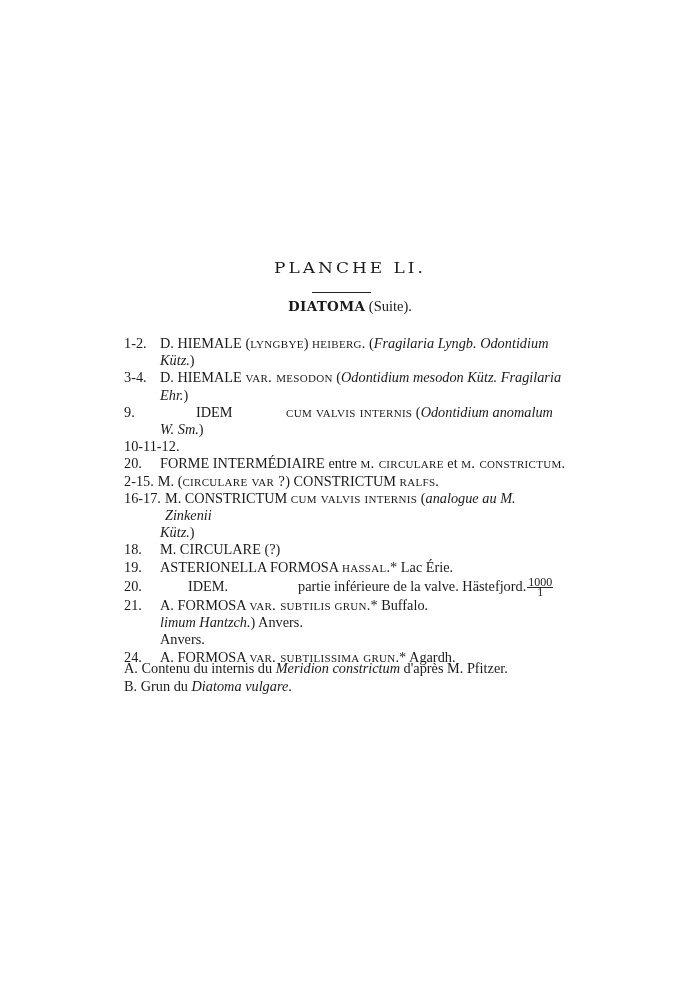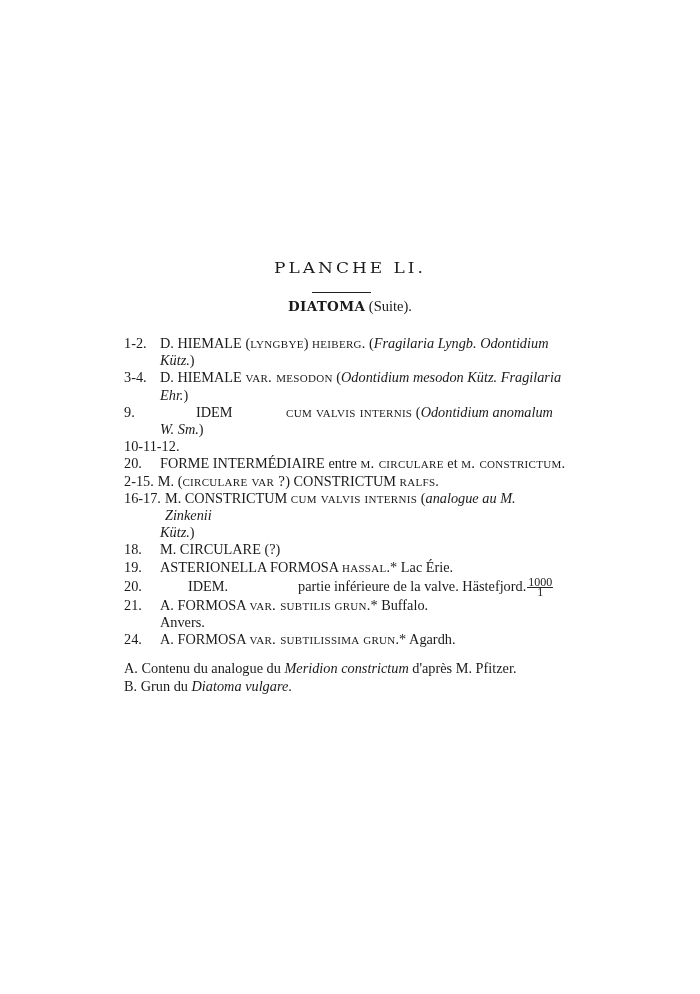--- a/index.html
+++ b/index.html
@@ -88,25 +88,26 @@
   <div class="entry" style="margin-top:2px">
     <span class="num">20.</span>
     <span class="txt"><span class="idem20">IDEM.</span><span>partie inférieure de la valve. Hästefjord.</span><span class="frac"><span class="top">1000</span><span>1</span></span></span>
   </div>
 
   <div class="entry">
     <span class="num">21.</span>
     <span class="txt"><span>A. FORMOSA </span><span class="scl">var. subtilis</span><span> </span><span class="scl">Grun</span><span>.* Buffalo.</span></span>
   </div>
 
+  <div class="cont"><i>limum Hantzch.</i><span>) Anvers.</span></div>
 
   <div class="cont">Anvers.</div>
 
   <div class="entry">
     <span class="num">24.</span>
     <span class="txt"><span>A. FORMOSA </span><span class="scl">var. subtilissima</span><span> </span><span class="scl">Grun</span><span>.* Agardh.</span></span>
   </div>
 </div>
 
 <div class="notes">
-  <div><span>A.</span><span> Contenu du analogue du </span><i>Meridion constrictum</i><span> d'après M. Pfitzer.</span></div>
+  <div><span>A.</span><span> Contenu du internis du </span><i>Meridion constrictum</i><span> d'après M. Pfitzer.</span></div>
   <div><span>B.</span><span> Grun du </span><i>Diatoma vulgare</i><span>.</span></div>
 </div>
 
 </body></html>

